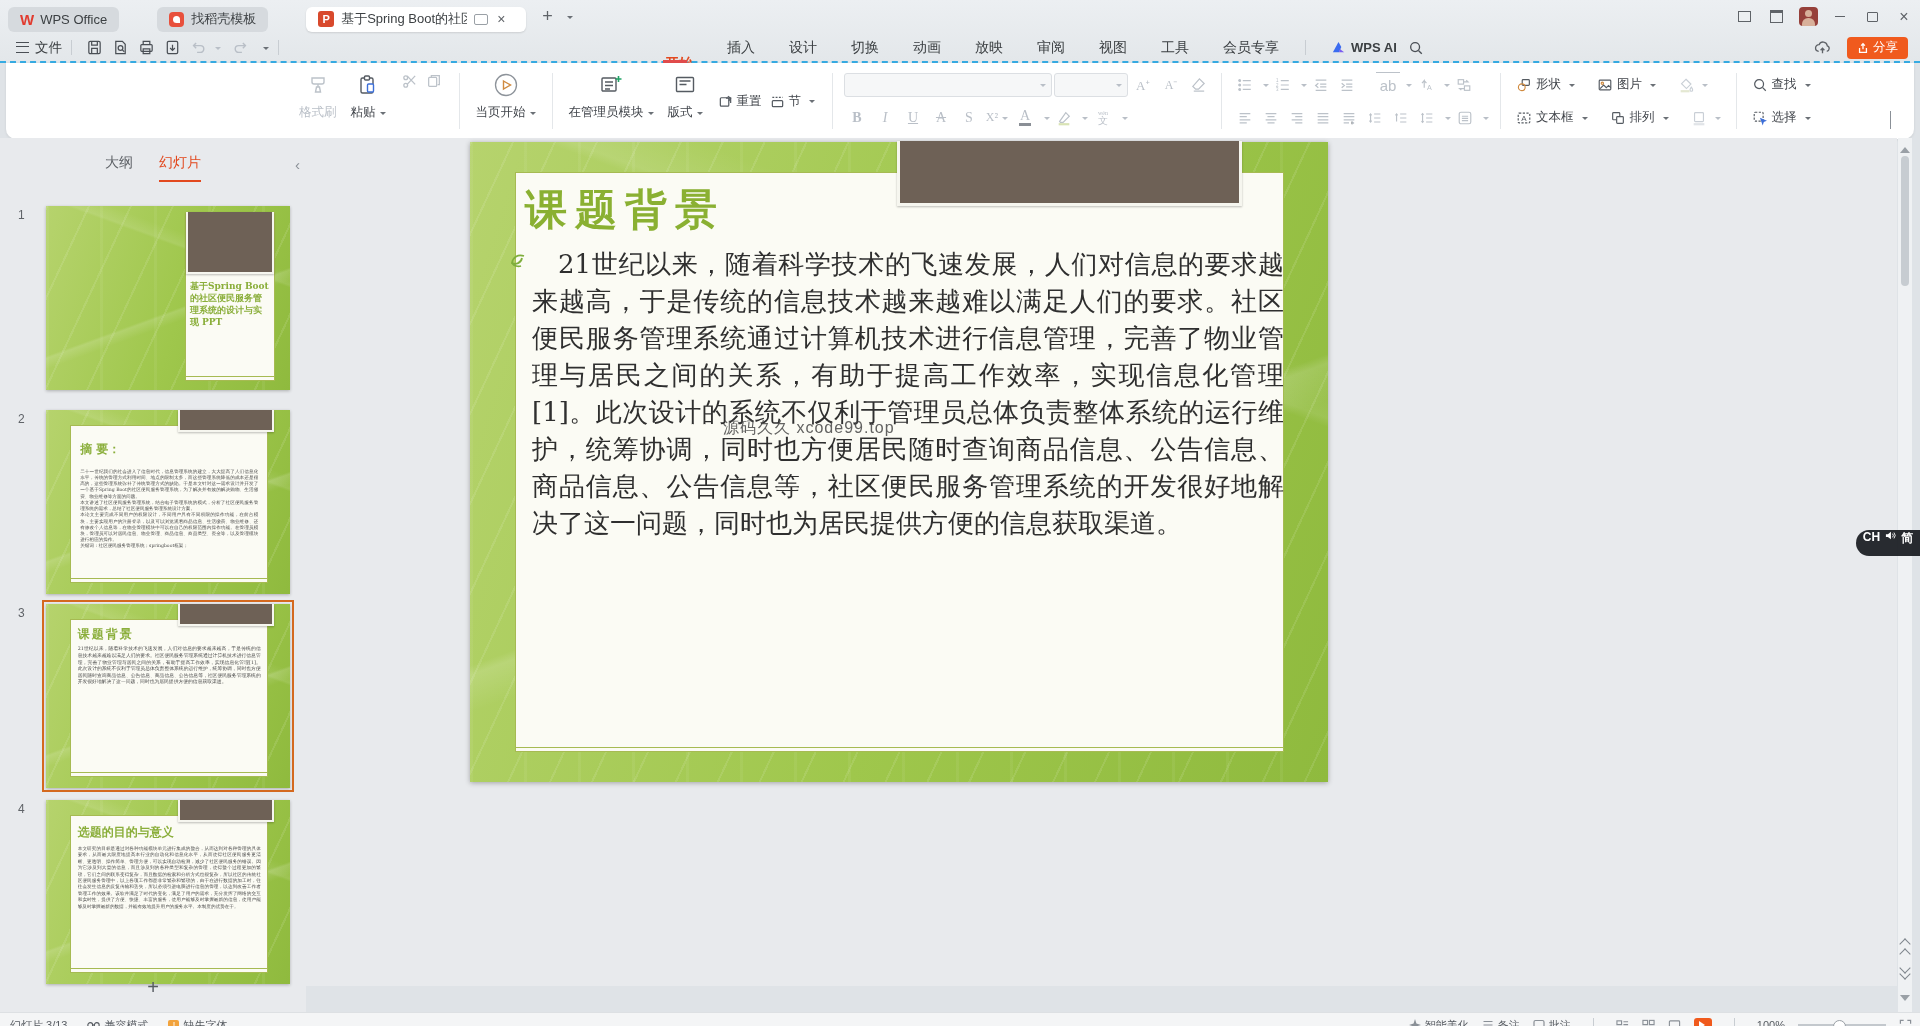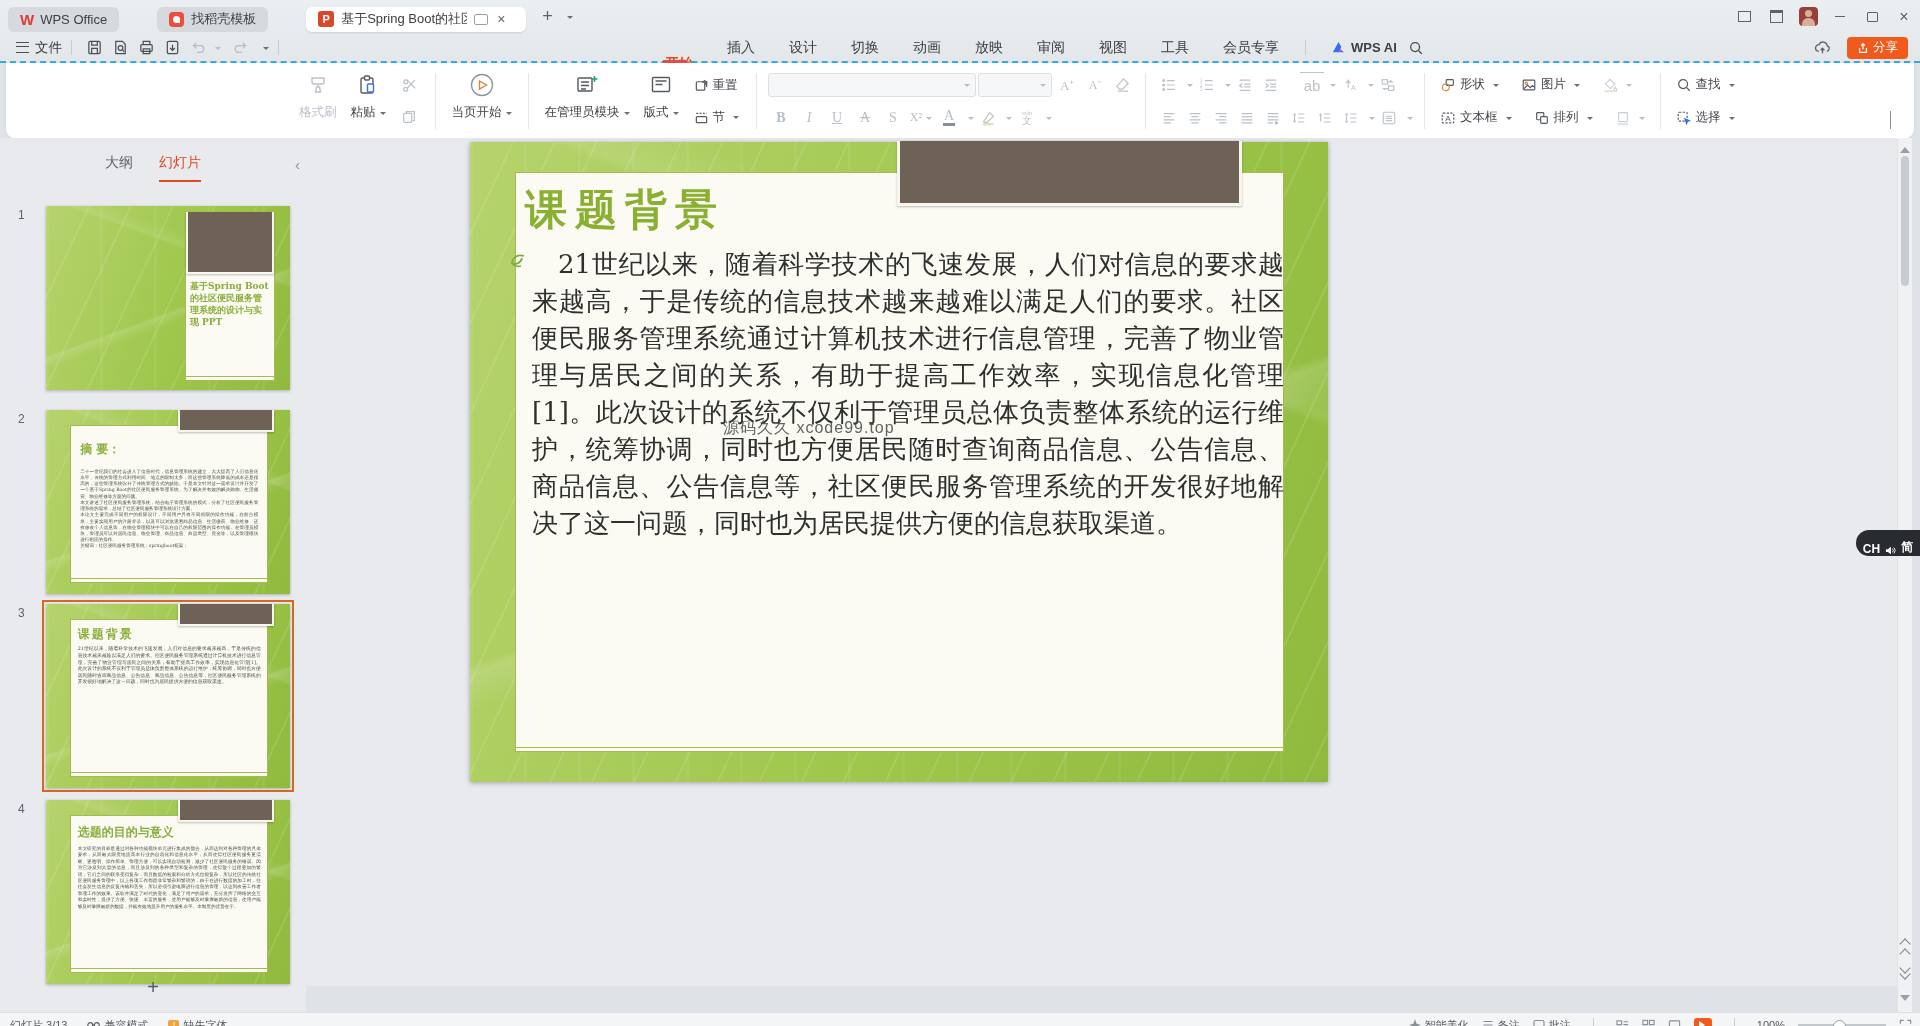--- a/index.html
+++ b/index.html
@@ -53,21 +53,21 @@
   .dashline{position:absolute;left:0;top:61px;width:1920px;border-top:2px dashed #36abe2;}
   .dashred{position:absolute;left:663px;top:60px;width:24px;height:4px;background:#e14b4b;}
   
   .ribbon{position:absolute;left:6px;top:63px;width:1908px;height:76px;background:#fff;border-radius:0 0 10px 10px;
           box-shadow:0 1px 3px rgba(0,0,0,.08);display:flex;align-items:stretch;padding-left:286px;box-sizing:border-box;}
   .rdiv{width:1px;background:#e4e7ea;margin:10px 9px;}
   .bigbtn{display:flex;flex-direction:column;align-items:center;justify-content:flex-start;padding:7px 7px 0 7px;}
   .bigbtn .ic{height:30px;display:flex;align-items:center;}
   .blabel{font-size:12.5px;color:#41454b;margin-top:4px;white-space:nowrap;display:flex;align-items:center;}
   .blabel.dis{color:#b9bfc7;}
-  .minicol{display:flex;flex-direction:column;justify-content:space-around;padding:6px 4px;}
+  .minicol{display:flex;flex-direction:row;justify-content:space-around;padding:6px 4px;}
   .mini{height:24px;display:flex;align-items:center;justify-content:center;padding:0 4px;}
   .smallbtn{display:flex;align-items:center;gap:4px;font-size:12.5px;color:#41454b;padding:0 4px;white-space:nowrap;}
   .fontcol,.paracol,.inscol{display:flex;flex-direction:column;justify-content:space-around;padding:5px 2px;}
   .frow{display:flex;align-items:center;gap:2px;}
   .combo{height:22px;border:1px solid #dcdfe3;background:#f6f7f8;border-radius:3px;display:flex;align-items:center;justify-content:flex-end;padding:0 5px;}
   .combo.name{width:196px;} .combo.size{width:62px;}
   .tbt{min-width:26px;height:24px;display:flex;align-items:center;justify-content:center;font-size:14px;color:#b9bfc7;font-family:"Liberation Serif",serif;}
   .tbt.b{font-weight:800;} .tbt.i{font-style:italic;} .tbt.u{text-decoration:underline;} .tbt.s-strike{text-decoration:line-through;}
   .icbtn{min-width:24px;height:24px;display:flex;align-items:center;justify-content:center;}
   .collapse-ribbon{position:absolute;right:14px;top:48px;width:10px;height:6px;}
@@ -123,21 +123,21 @@
   
   .vscroll{position:absolute;right:8px;top:138px;width:14px;height:874px;background:#eff1f3;}
   .tri-up{width:0;height:0;border:5px solid transparent;border-bottom:6px solid #9aa0a6;margin:4px auto;}
   .tri-down{width:0;height:0;border:5px solid transparent;border-top:6px solid #9aa0a6;margin:4px auto;}
   .vthumb{position:absolute;left:3px;top:18px;width:8px;height:130px;border-radius:4px;background:#c7ccd1;}
   .dblchev{position:absolute;left:2px;width:10px;height:16px;}
   .dblchev .c{width:7px;height:7px;border-left:1.7px solid #7e858c;border-bottom:1.7px solid #7e858c;margin:0 auto;}
   .up .c{transform:rotate(135deg);margin-top:2px;} .down .c{transform:rotate(-45deg);margin-top:-2px;}
   
   .ime{position:absolute;right:0;top:530px;height:26px;width:64px;border-radius:13px 0 0 13px;background:rgba(23,26,32,.92);
-       color:#fff;display:flex;align-items:flex-end;justify-content:center;gap:5px;font-size:12px;font-weight:700;}
+       color:#fff;display:flex;align-items:flex-start;justify-content:center;gap:5px;font-size:12px;font-weight:700;}
   svg.lic{display:block;}
 </style>
 </head>
 <body>
 
 <div id="app">
 
   <div class="header"></div>
 
   <div class="titlebar">

